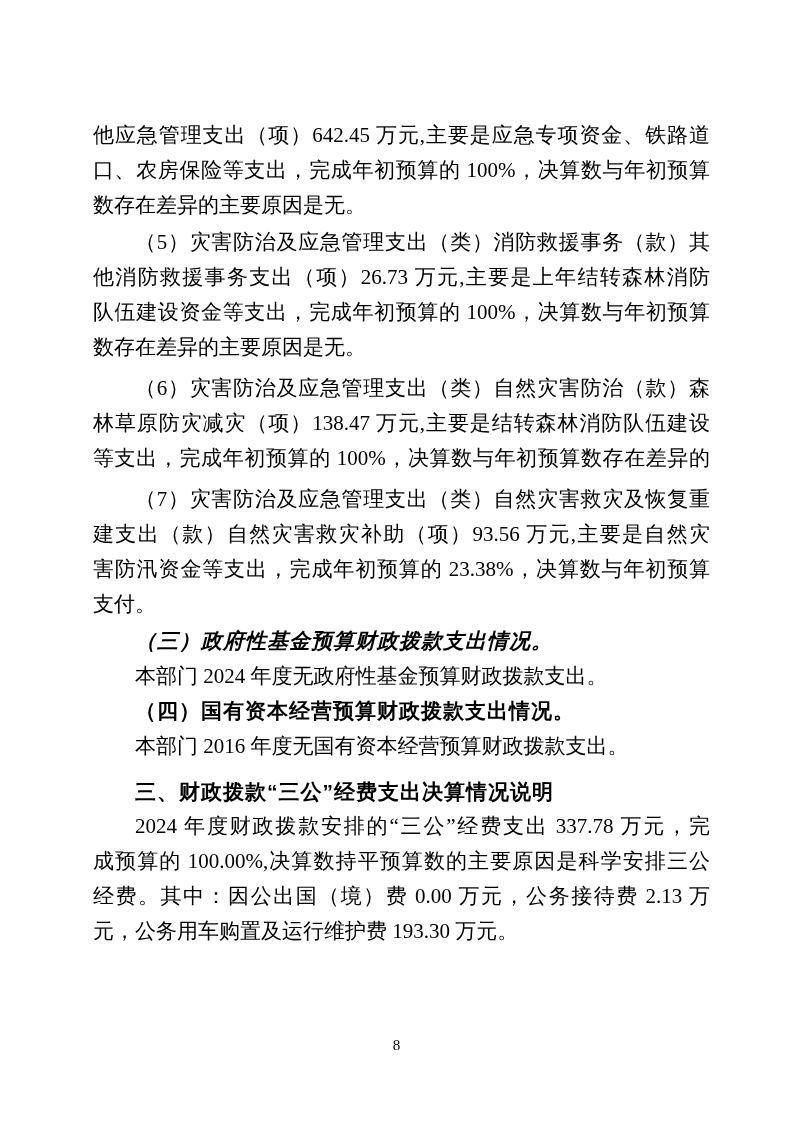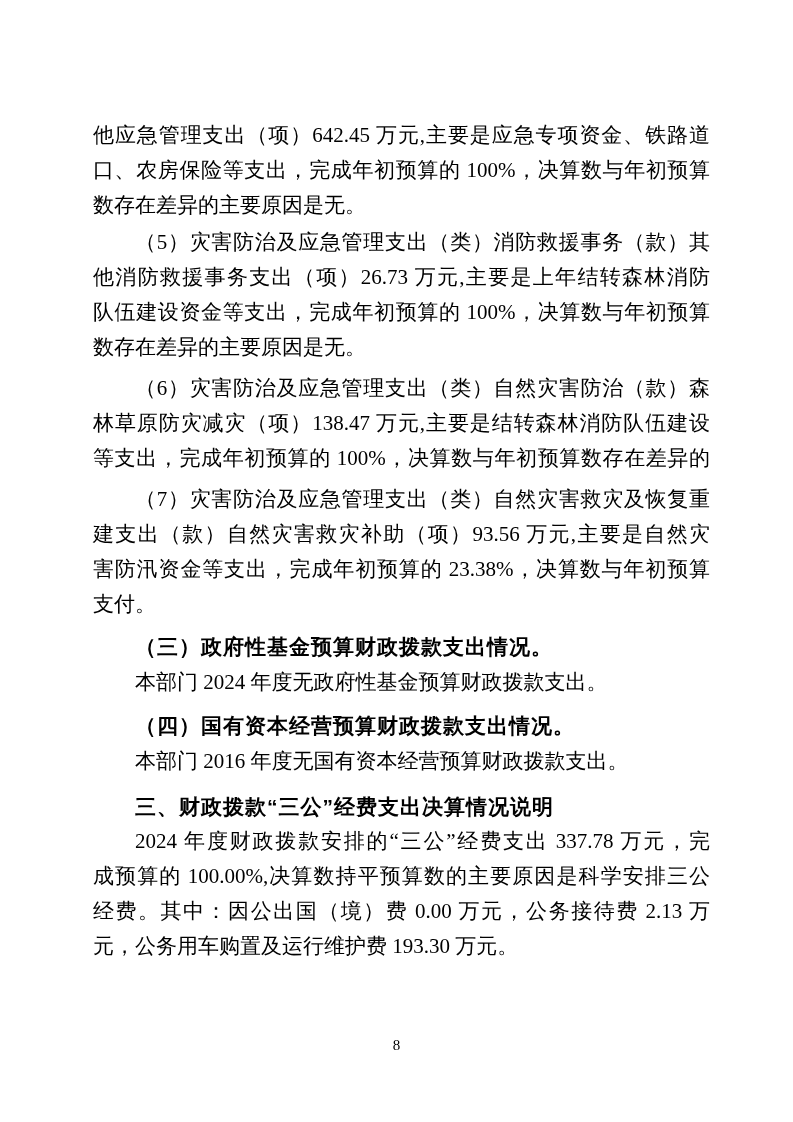--- a/index.html
+++ b/index.html
@@ -22,22 +22,22 @@
     top: 118px;
     width: 617px;
     font-size: 21px;
     line-height: 35px;
   }
   .block { margin: 0; }
   
   .content > .block:nth-child(2) { margin-top: 2px; }
   .content > .block:nth-child(3) { margin-top: 6px; }
   .content > .block:nth-child(4) { margin-top: 6px; }
-  .content > .block:nth-child(5) { margin-top: 8px; }
-  .content > .block:nth-child(7) { margin-top: 9px; }
+  .content > .block:nth-child(5) { margin-top: 2px; font-style: italic; }
+  .content > .block:nth-child(7) { }
   .content > .block:nth-child(9) { margin-top: 10px; }
   .line {
     text-align: justify;
     text-align-last: justify;
     text-justify: inter-character;
     white-space: nowrap;
   }
   .line.last {
     text-align-last: left;
     white-space: normal;

